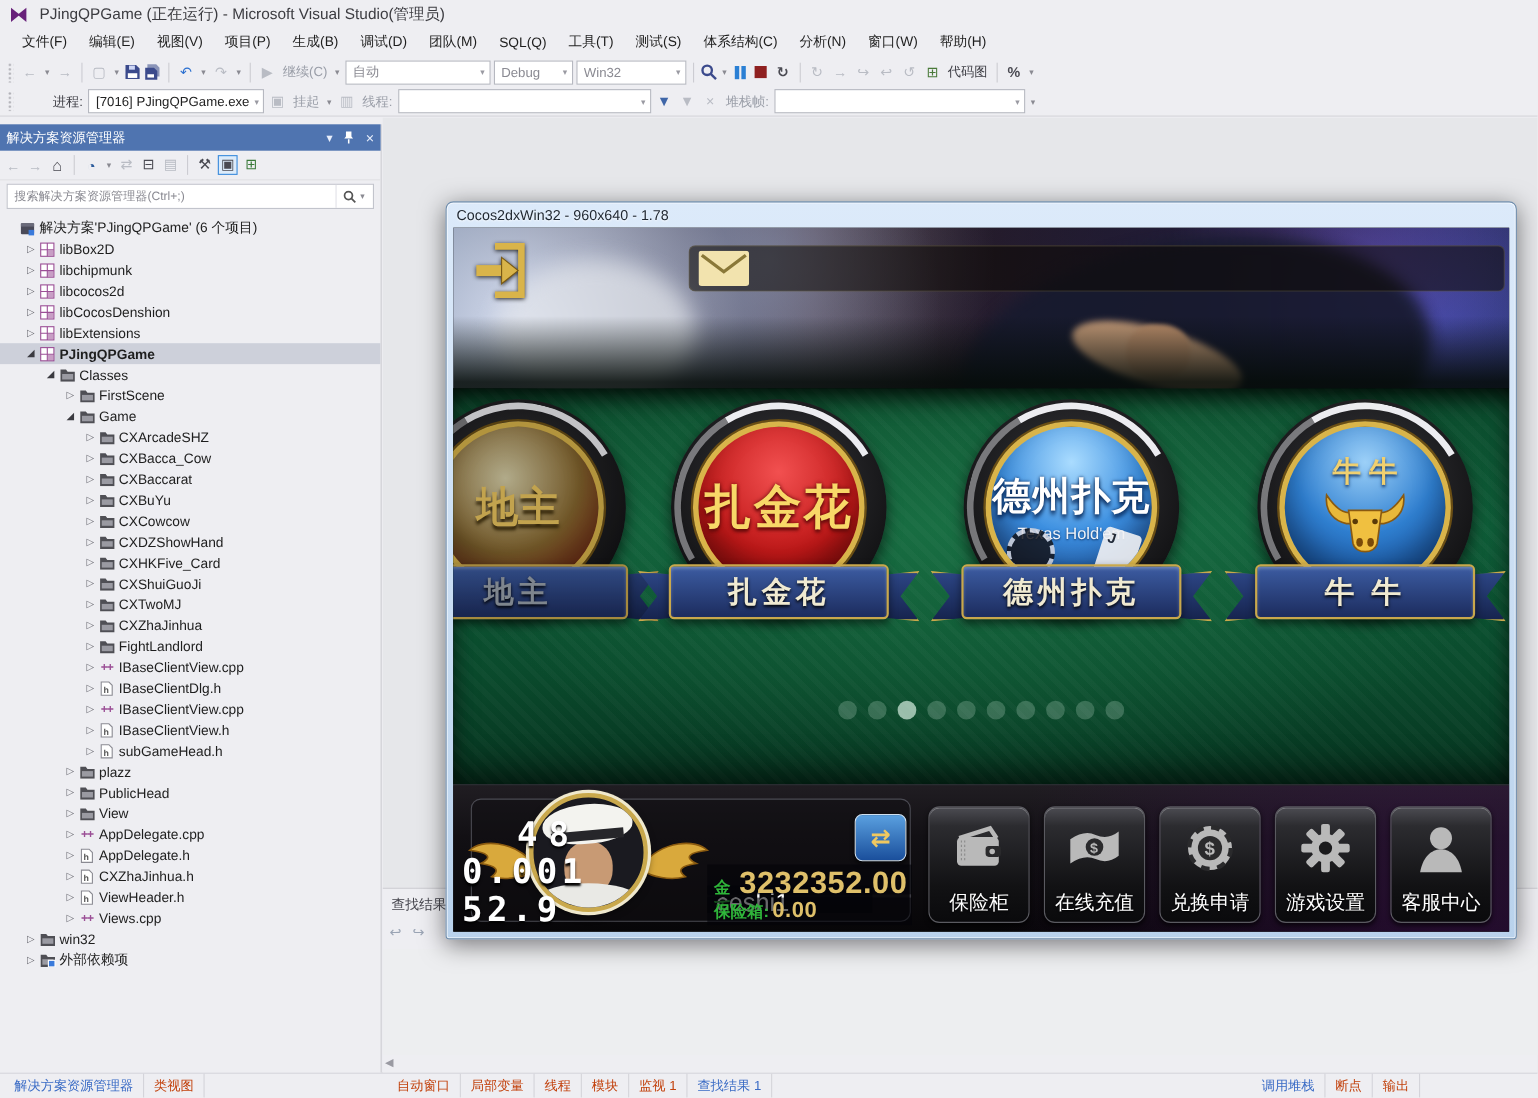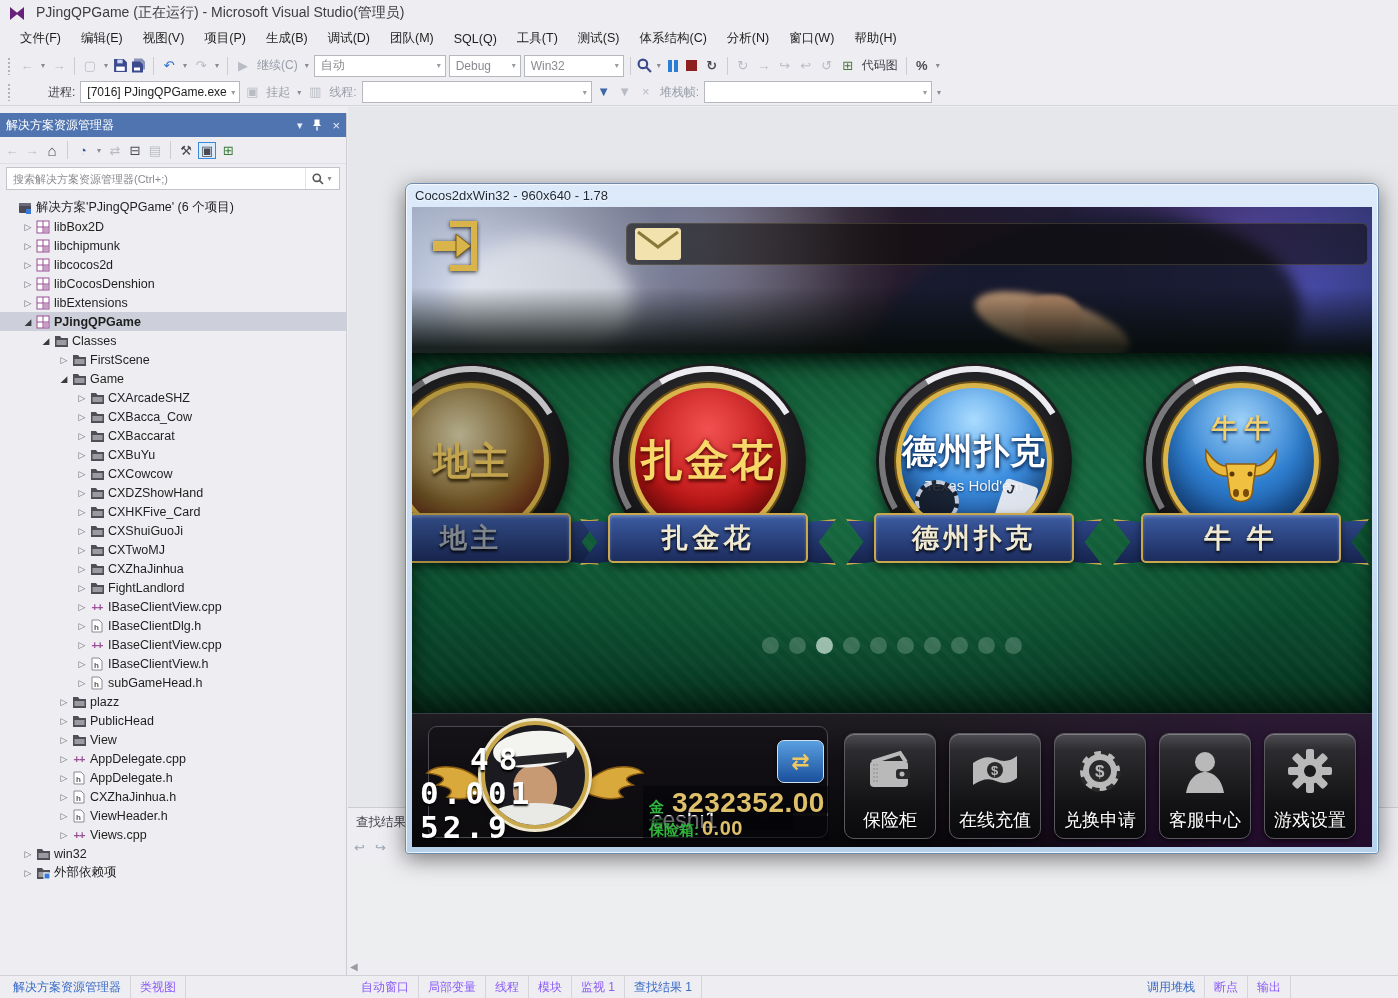--- a/index.html
+++ b/index.html
@@ -62,21 +62,21 @@
   .bottom-panel { position:absolute; left:348px; top:807px; width:1050px; height:168px; background:#eeeef2; z-index:10; border-top:1px solid #ccccd2;}
   .bp-title { position:absolute; left:8px; top:6px; font-size:12.5px; color:#44444c; }
   .bp-tools { position:absolute; left:6px; top:32px; display:flex; gap:10px; }
   .bp-tools span { color:#9aa4b4; font-size:13px; }
   .bp-content { position:absolute; left:0; top:55px; width:100%; height:96px; background:#edeef0; }
   .bp-scroll { position:absolute; left:2px; top:153px; color:#9a9aa2; font-size:10px; }
 
   
   .statusbar { position:absolute; left:0; top:975px; width:100%; height:23px; background:#eeeef2; border-top:1px solid #d0d0d6; font-size:12px; }
   .stgroup { position:absolute; top:0; height:100%; display:flex; align-items:center; }
-  .stab { padding:0 9px; color:#8b5cf6; border-right:1px solid #d4d4da; line-height:22px;}
+  .stab { padding:0 9px; color:#c2410c; border-right:1px solid #d4d4da; line-height:22px;}
   .stab.active { color:#3a6bc5; }
 
   
   .game-window { position:absolute; left:405px; top:183px; width:974px; height:671px; z-index:50;
     background:linear-gradient(180deg,#dceafa,#b9d2ec); border:1px solid #6e8cab; border-radius:7px 7px 3px 3px;
     box-shadow:0 5px 22px rgba(0,0,0,0.5), inset 0 0 0 1px rgba(255,255,255,0.7); }
   .gw-title { height:23px; display:flex; align-items:center; padding-left:9px; font-size:13px; color:#1e2630; text-shadow:0 1px 2px rgba(255,255,255,0.9); }
   .gw-client { position:absolute; left:6px; top:23px; width:960px; height:640px; background:#000; overflow:hidden; }
 
   .photo { position:absolute; left:0; top:0; width:960px; height:146px;
@@ -863,41 +863,41 @@
                   <circle cx="23" cy="23" r="20" fill="#b9b9b9"></circle>
                   <circle cx="23" cy="23" r="19" fill="none" stroke="#2a2a2c" stroke-width="4" stroke-dasharray="8 7"></circle>
                   <circle cx="23" cy="23" r="11" fill="#2a2a2c"></circle>
                   <text x="18" y="29" font-size="17" fill="#b9b9b9" font-weight="bold">$</text>
                 </svg>
               </div>
               <div class="blabel">兑换申请</div>
             </div>
             <div class="gbtn">
               <div class="glyph">
-                <svg width="44" height="46" viewBox="0 0 44 46">
-                  <circle cx="22" cy="14" r="10" fill="#b9b9b9"></circle>
-                  <path d="M3 45 C6 28 16 24 22 24 C28 24 38 28 41 45 Z" fill="#b9b9b9"></path>
-                </svg>
-              </div>
-              <div class="blabel">客服中心</div>
-            </div>
-            <div class="gbtn">
-              <div class="glyph">
                 <svg width="48" height="48" viewBox="0 0 48 48">
                   <g fill="#b9b9b9">
                     <rect x="20" y="2" width="8" height="44" rx="2"></rect>
                     <rect x="20" y="2" width="8" height="44" rx="2" transform="rotate(45 24 24)"></rect>
                     <rect x="20" y="2" width="8" height="44" rx="2" transform="rotate(90 24 24)"></rect>
                     <rect x="20" y="2" width="8" height="44" rx="2" transform="rotate(135 24 24)"></rect>
                     <circle cx="24" cy="24" r="13"></circle>
                   </g>
                   <circle cx="24" cy="24" r="6" fill="#1a1a1c"></circle>
                 </svg>
               </div>
               <div class="blabel">游戏设置</div>
+            </div>
+            <div class="gbtn">
+              <div class="glyph">
+                <svg width="44" height="46" viewBox="0 0 44 46">
+                  <circle cx="22" cy="14" r="10" fill="#b9b9b9"></circle>
+                  <path d="M3 45 C6 28 16 24 22 24 C28 24 38 28 41 45 Z" fill="#b9b9b9"></path>
+                </svg>
+              </div>
+              <div class="blabel">客服中心</div>
             </div>
           </div>
       </div>
     </div>
   </div>
 
   <div class="statusbar">
     <div class="stgroup" id="stleft" style="left:4px">
         <span class="stab active">解决方案资源管理器</span>
         <span class="stab">类视图</span>

